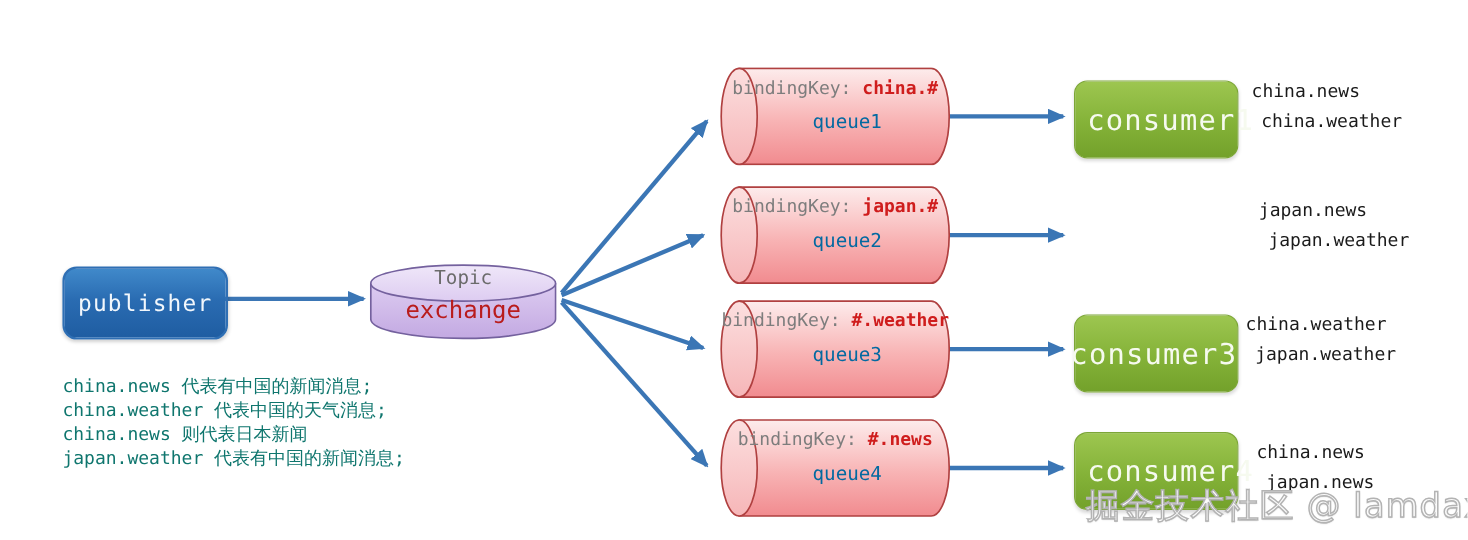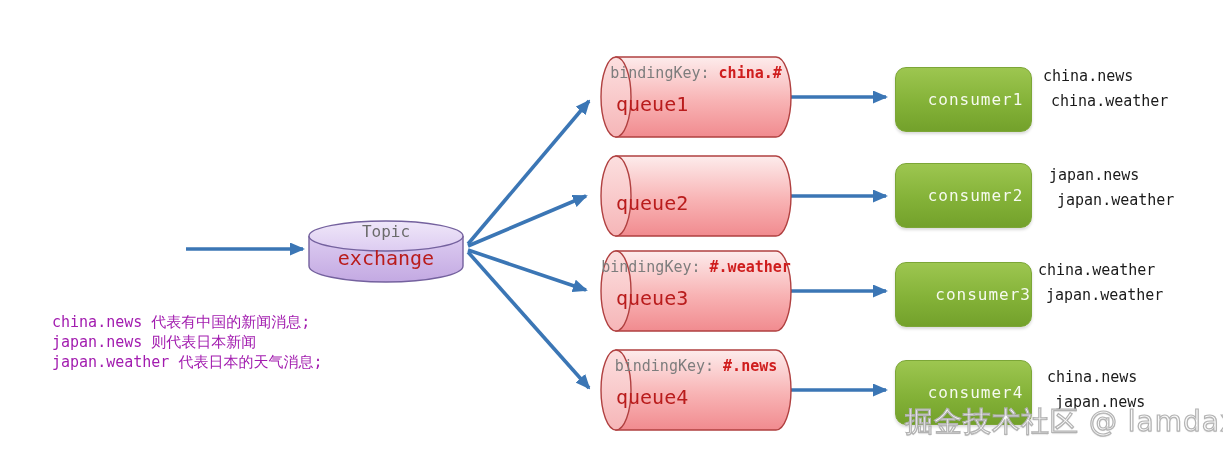--- a/index.html
+++ b/index.html
@@ -37,49 +37,49 @@
   .q2{left:592px;top:155px;}
   .q3{left:592px;top:250px;}
   .q4{left:592px;top:349px;}
   .queue .binding{
     position:absolute;left:6px;right:2px;top:8px;text-align:center;
     font-size:15px;white-space:nowrap;z-index:3;
   }
   .queue .binding .bk-label{color:#7d7d7d;}
   .queue .binding .bk-value{color:#cf1d1d;font-weight:bold;}
   .queue .qname{
-    position:absolute;left:24px;right:0;top:36px;
-    color:#b91c1c;font-size:20px;z-index:3;
+    position:absolute;left:24px;right:0;top:36px;text-align:center;
+    color:#0369a1;font-size:16px;z-index:3;
   }
   .cyl-svg{position:absolute;left:0;top:0;}
 
   
   .consumer{
     width:135px;height:63px;border-radius:11px;
     background:linear-gradient(180deg,#9dc650 0%,#84b238 55%,#73a12b 100%);
     border:1px solid #7ca637;
     display:flex;align-items:center;justify-content:center;
     box-shadow:0 2px 3px rgba(0,0,0,.15);
   }
-  .consumer span{color:#f6faef;font-size:16px;letter-spacing:1px;margin-left:24px;}
+  .consumer span{color:#f6faef;font-size:24px;letter-spacing:1px;margin-left:24px;}
   .c1{left:895px;top:67px;}
   .c2{left:895px;top:163px;}
   .c3{left:895px;top:262px;justify-content:flex-end;}
   .c4{left:895px;top:360px;}
 
   
   .msgs{width:200px;color:#1a1a1a;font-size:15px;line-height:25px;}
   .msgs div:nth-child(2){padding-left:8px;}
   .m1{left:1043px;top:64px;}
   .m2{left:1049px;top:163px;}
   .m3{left:1038px;top:258px;}
   .m4{left:1047px;top:365px;}
 
   
-  .notes{left:52px;top:312px;width:360px;color:#a21caf;font-size:15px;line-height:20px;}
+  .notes{left:52px;top:312px;width:360px;color:#0f766e;font-size:15px;line-height:20px;}
 
   
   .watermark{
     left:905px;top:403px;z-index:5;
     font-family:"DejaVu Sans","Liberation Sans",sans-serif;
     font-size:28px;letter-spacing:1px;color:#fbfbfb;
     -webkit-text-stroke:1.2px #b3b3b3;
     text-shadow:0 1px 1px rgba(120,120,120,.45);
     white-space:nowrap;
   }
@@ -101,20 +101,23 @@
       <line x1="468" y1="246" x2="586" y2="196" marker-end="url(#arr)"></line>
       <line x1="468" y1="250" x2="586" y2="290" marker-end="url(#arr)"></line>
       <line x1="468" y1="252" x2="589" y2="388" marker-end="url(#arr)"></line>
       <line x1="788" y1="97" x2="886" y2="97" marker-end="url(#arr)"></line>
       <line x1="788" y1="196" x2="886" y2="196" marker-end="url(#arr)"></line>
       <line x1="788" y1="291" x2="886" y2="291" marker-end="url(#arr)"></line>
       <line x1="788" y1="390" x2="886" y2="390" marker-end="url(#arr)"></line>
     </g>
   </svg>
 
+  <div class="node publisher">
+    <span>publisher</span>
+  </div>
 
   <div class="node exchange">
     <svg class="cyl-svg" width="156" height="64">
       <defs>
         <linearGradient id="exbody" x1="0" y1="0" x2="0" y2="1">
           <stop offset="0" stop-color="#ddccf1"></stop>
           <stop offset="1" stop-color="#c3a9e2"></stop>
         </linearGradient>
         <linearGradient id="extop" x1="0" y1="0" x2="0" y2="1">
           <stop offset="0" stop-color="#efe7f9"></stop>
@@ -149,20 +152,24 @@
       <span class="bk-value">china.#</span>
     </div>
     <div class="qname">queue1</div>
   </div>
 
   <div class="node queue q2">
     <svg class="cyl-svg" width="204" height="82">
       <path d="M24,1 L184,1 A15,40 0 0 1 184,81 L24,81 Z" fill="url(#qbody)" stroke="#b04040" stroke-width="1.4"></path>
       <ellipse cx="24" cy="41" rx="15" ry="40" fill="url(#qcap)" stroke="#b04040" stroke-width="1.4"></ellipse>
     </svg>
+    <div class="binding">
+      <span class="bk-label">bindingKey:</span>
+      <span class="bk-value">japan.#</span>
+    </div>
     <div class="qname">queue2</div>
   </div>
 
   <div class="node queue q3">
     <svg class="cyl-svg" width="204" height="82">
       <path d="M24,1 L184,1 A15,40 0 0 1 184,81 L24,81 Z" fill="url(#qbody)" stroke="#b04040" stroke-width="1.4"></path>
       <ellipse cx="24" cy="41" rx="15" ry="40" fill="url(#qcap)" stroke="#b04040" stroke-width="1.4"></ellipse>
     </svg>
     <div class="binding">
       <span class="bk-label">bindingKey:</span>
@@ -178,23 +185,20 @@
     </svg>
     <div class="binding">
       <span class="bk-label">bindingKey:</span>
       <span class="bk-value">#.news</span>
     </div>
     <div class="qname">queue4</div>
   </div>
 
   <div class="node consumer c1">
     <span>consumer1</span>
-  </div>
-  <div class="node consumer c2">
-    <span>consumer2</span>
   </div>
   <div class="node consumer c3">
     <span>consumer3</span>
   </div>
   <div class="node consumer c4">
     <span>consumer4</span>
   </div>
 
   <div class="node msgs m1">
     <div>china.news</div>
@@ -208,19 +212,20 @@
     <div>china.weather</div>
     <div>japan.weather</div>
   </div>
   <div class="node msgs m4">
     <div>china.news</div>
     <div>japan.news</div>
   </div>
 
   <div class="node notes">
     <div>china.news 代表有中国的新闻消息;</div>
-    <div>japan.news 则代表日本新闻</div>
-    <div>japan.weather 代表日本的天气消息;</div>
+    <div>china.weather 代表中国的天气消息;</div>
+    <div>china.news 则代表日本新闻</div>
+    <div>japan.weather 代表有中国的新闻消息;</div>
   </div>
 
   <div class="node watermark">掘金技术社区 @ lamdaxu</div>
 
 </div>
 
 </body></html>

